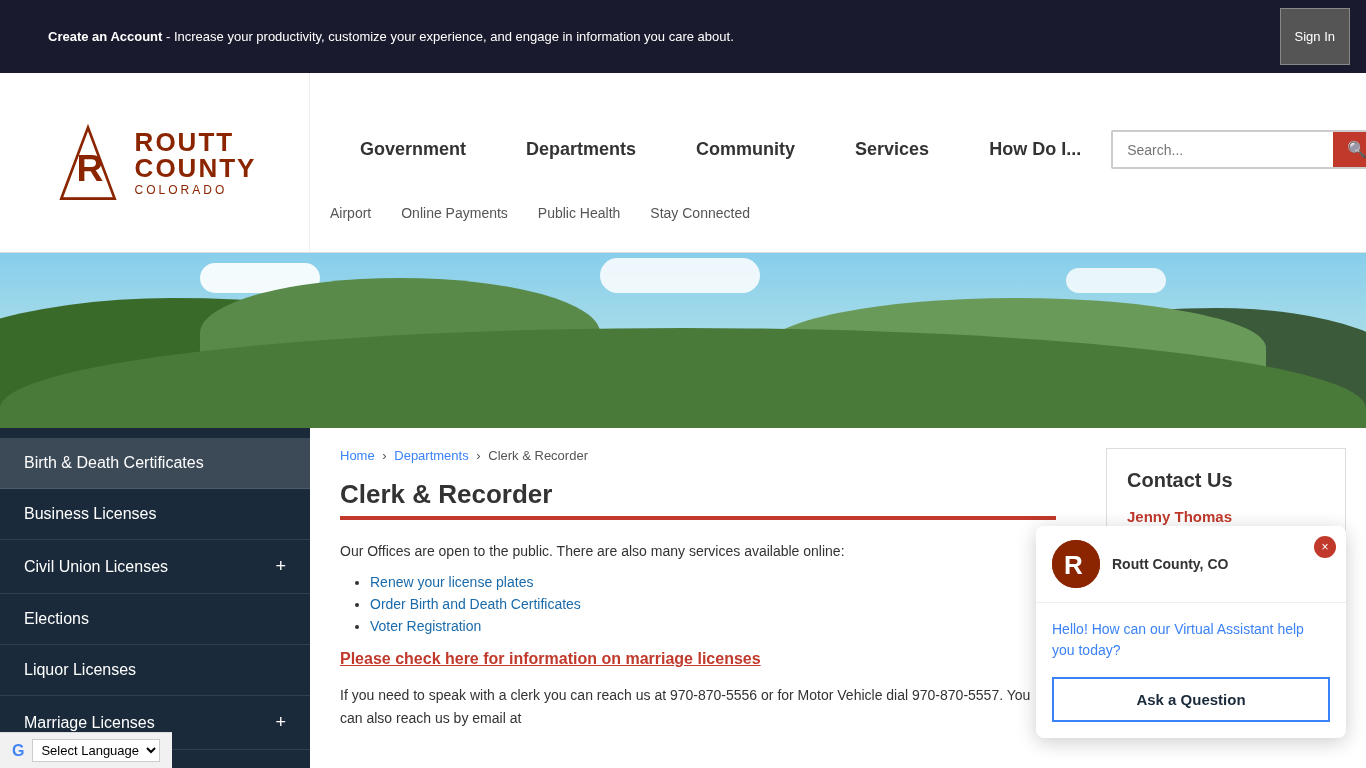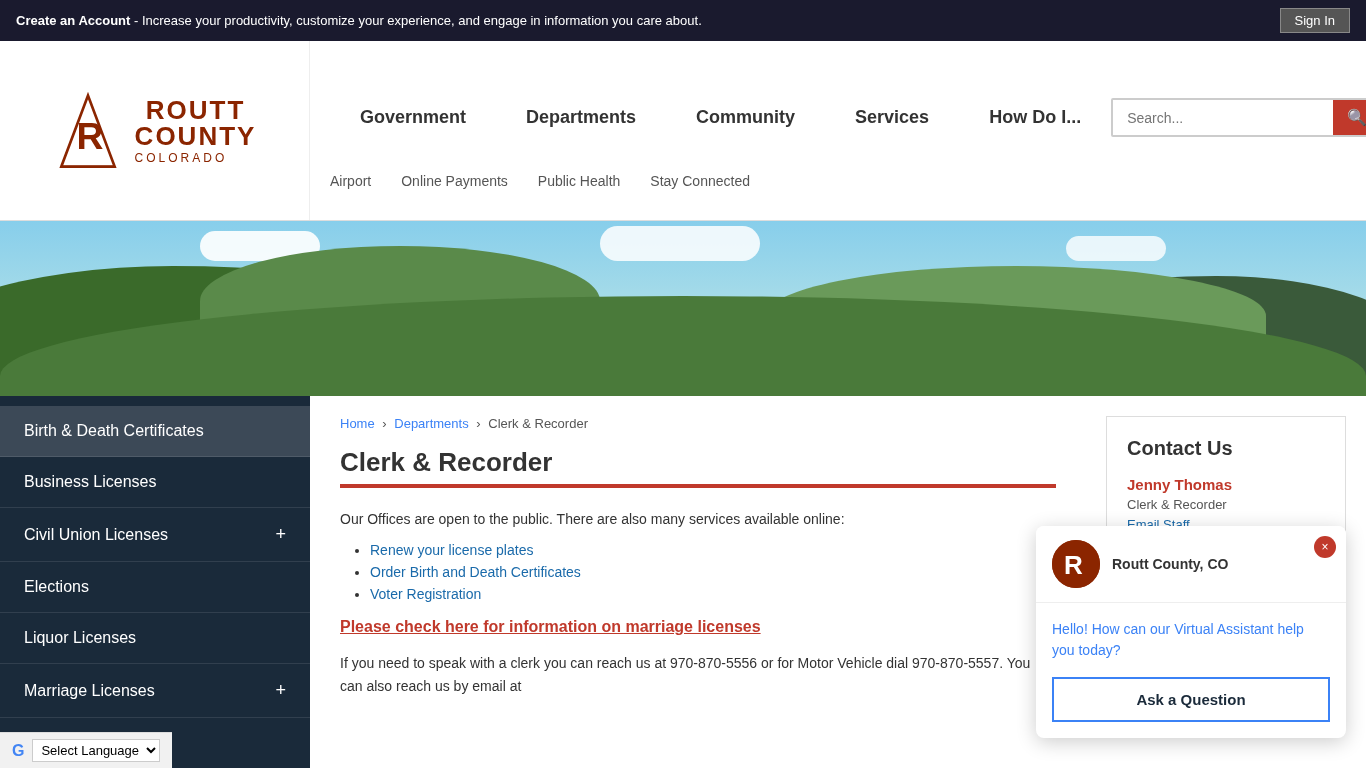--- a/index.html
+++ b/index.html
@@ -8,26 +8,26 @@
     
     .top-banner {
       background: #1a1a2e;
       color: #fff;
       padding: 8px 16px;
       display: flex;
       justify-content: space-between;
       align-items: center;
       font-size: 13px;
     }
-    .top-banner a { color: #fff; font-weight: bold; text-decoration: none; }
+    .top-banner a { color: #fff; font-weight: bold; text-decoration: none; margin-left: 32px; }
     .sign-in-btn {
       background: #555;
       color: #fff;
       border: 1px solid #888;
-      padding: 4px 14px;
+      padding: 20px 14px;
       cursor: pointer;
       font-size: 13px;
     }
 
     
     .header {
       background: #fff;
       display: flex;
       align-items: center;
       border-bottom: 1px solid #ddd;
@@ -55,21 +55,20 @@
     .logo-name {
       display: flex;
       flex-direction: column;
     }
     .logo-routt {
       font-size: 26px;
       font-weight: 900;
       color: #8B2500;
       letter-spacing: 2px;
       line-height: 1;
-      text-align: center;
     }
     .logo-county {
       font-size: 26px;
       font-weight: 900;
       color: #8B2500;
       letter-spacing: 2px;
       line-height: 1;
     }
     .logo-colorado {
       font-size: 12px;

